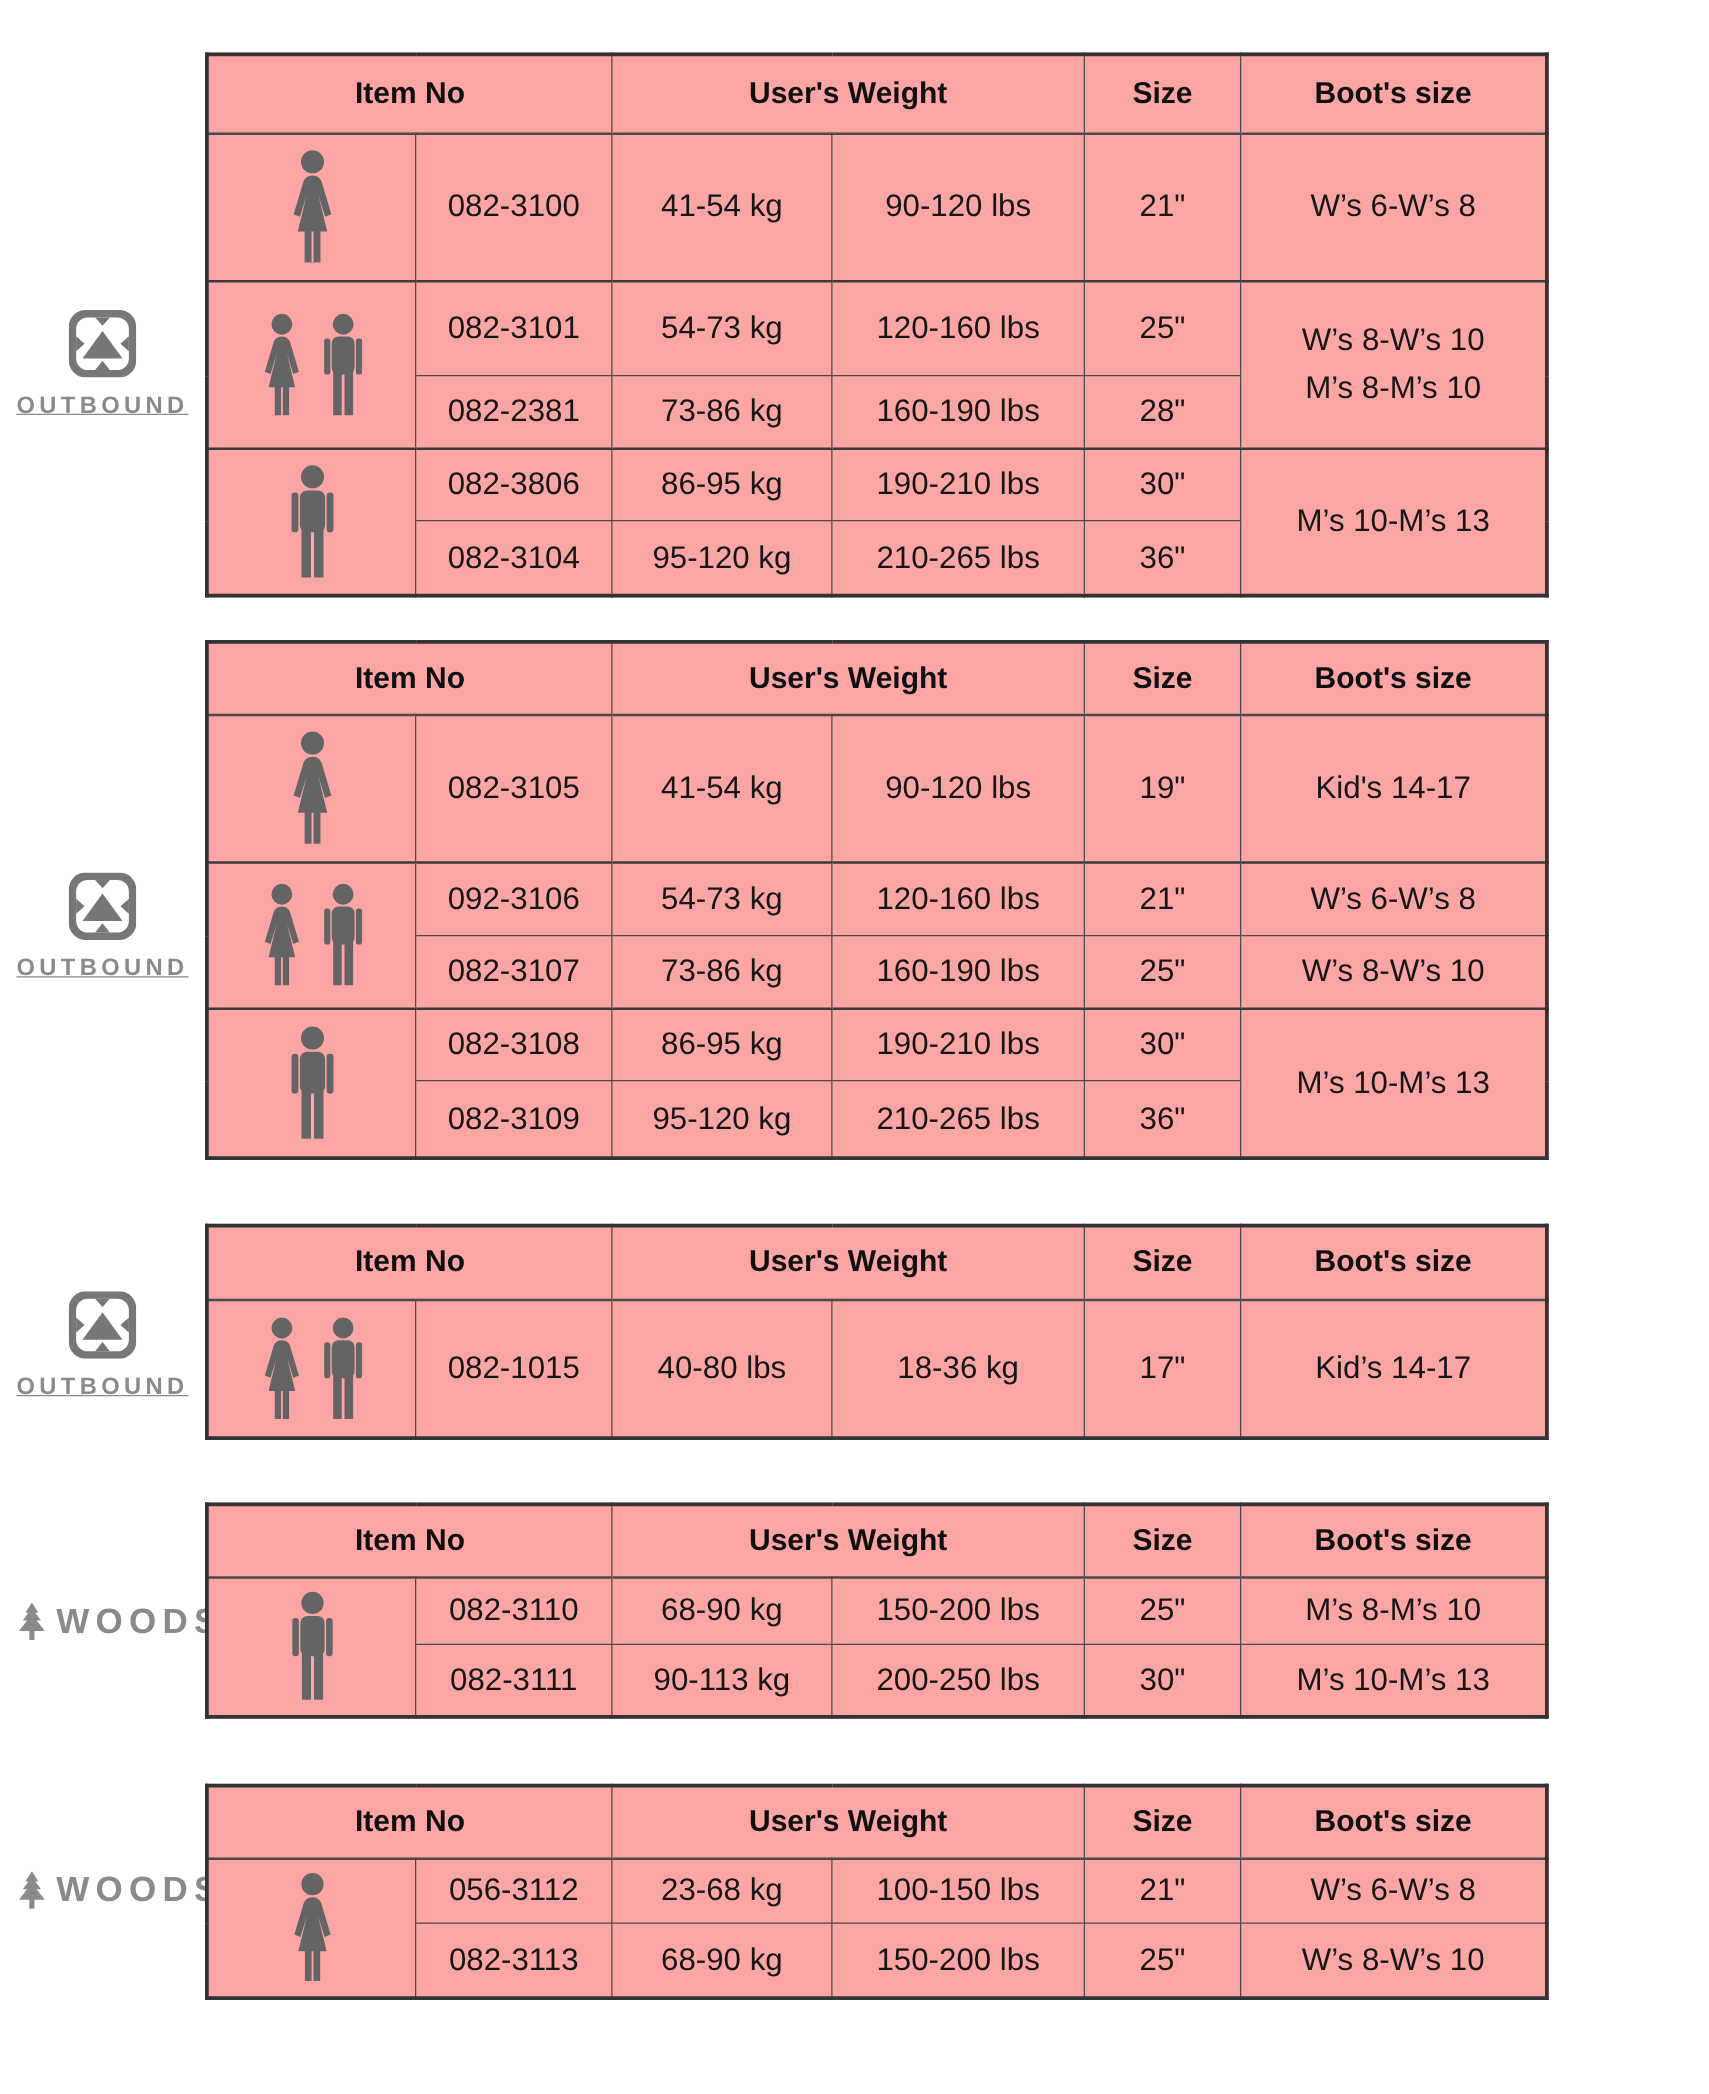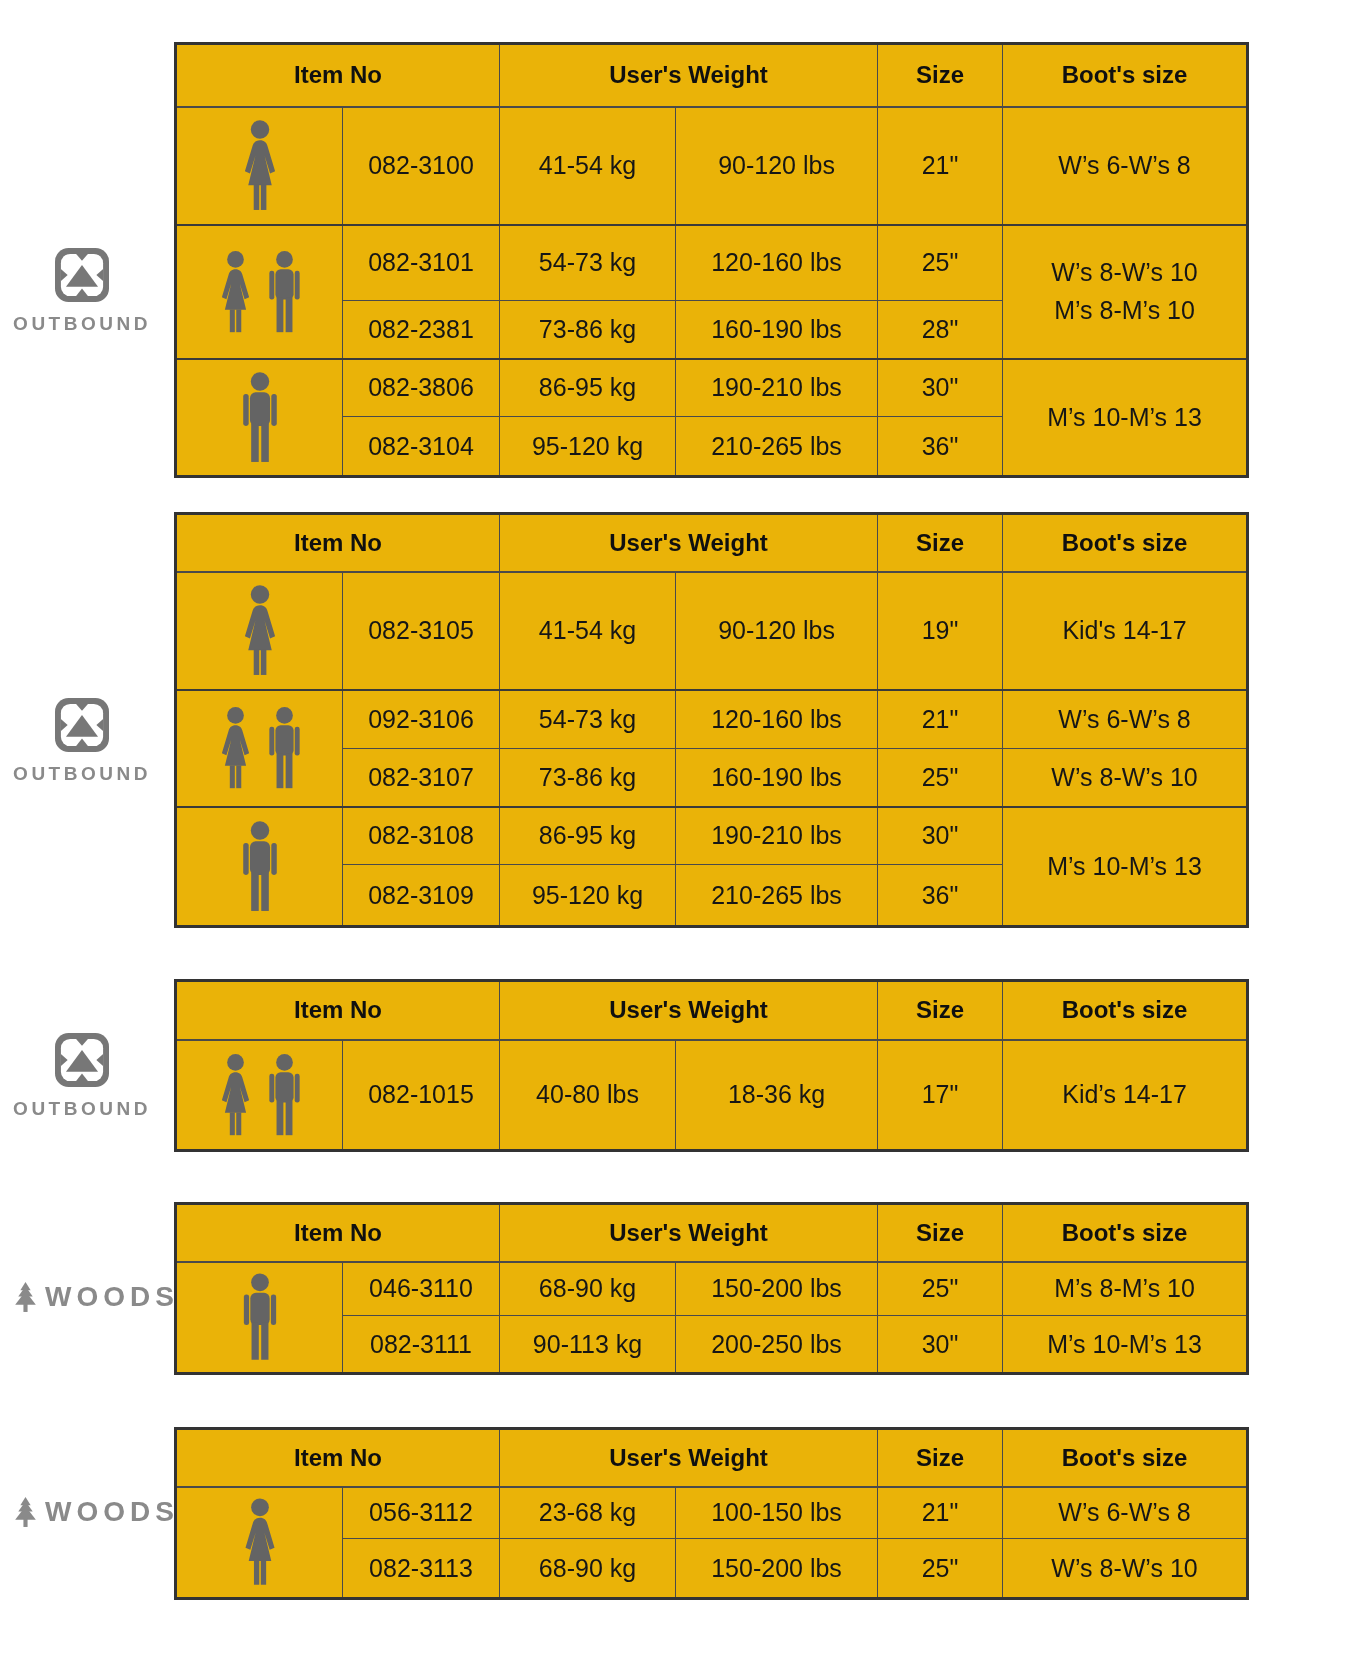--- a/index.html
+++ b/index.html
@@ -2,43 +2,43 @@
 <html><head>
 <meta charset="utf-8">
 <style>
   html,body{margin:0;padding:0;}
   body{
     width:1367px;height:1675px;position:relative;background:#ffffff;
     font-family:"Liberation Sans", sans-serif;color:#161616;
   }
   
   table.sizetbl{
-    position:absolute;left:174px;width:1072px;
-    border-collapse:collapse;table-layout:fixed;background:#eab308;
+    position:absolute;left:164px;width:1072px;
+    border-collapse:collapse;table-layout:fixed;background:#fca5a5;
   }
   table.sizetbl th, table.sizetbl td{
     border:1.5px solid #4a4a4a;text-align:center;vertical-align:middle;padding:0;
     overflow:hidden;
   }
   table.sizetbl{border:3px solid #333333;}
   table.sizetbl th{
     font-size:24px;font-weight:bold;color:#101010;
     border-bottom:2.5px solid #4a4a4a;
   }
   table.sizetbl td{font-size:25px;color:#161616;}
   table.sizetbl tr.thick td{border-top:2.5px solid #3a3a3a;}
   .boot-two-line div{line-height:1.5;}
   .icon-cell .iconwrap{display:flex;justify-content:center;align-items:flex-end;gap:2px;}
   .icon-cell svg{display:block;}
   .person{fill:#646464;}
   
   .outbound-logo{position:absolute;left:6px;width:152px;text-align:center;}
   .outbound-logo .obtext{
     margin-top:7px;font-size:19px;font-weight:600;letter-spacing:3.5px;
-    color:#8a8a8a;white-space:nowrap;
+    color:#8a8a8a;white-space:nowrap;text-decoration:underline;
   }
   .woods-logo{position:absolute;left:12px;display:flex;align-items:center;gap:6px;}
   .woods-logo .wdtext{
     font-size:28px;font-weight:700;letter-spacing:5px;color:#8a8a8a;white-space:nowrap;
   }
   .woods-logo svg{display:block;fill:#8a8a8a;}
   .oblogo-shape{fill:#777777;}
 </style>
 </head>
 <body>
@@ -325,21 +325,21 @@
   </thead>
   <tbody>
     <tr style="height:54px">
       <td class="icon-cell" rowspan="2">
           <div class="iconwrap">
             <svg viewBox="0 0 62 110" width="50" height="92" class="person">
               <use href="#sym-man"></use>
             </svg>
           </div>
         </td>
-      <td>046-3110</td>
+      <td>082-3110</td>
       <td>68-90 kg</td>
       <td>150-200 lbs</td>
       <td>25"</td>
       <td>M’s 8-M’s 10</td>
     </tr>
     <tr style="height:58px">
       <td>082-3111</td>
       <td>90-113 kg</td>
       <td>200-250 lbs</td>
       <td>30"</td>

